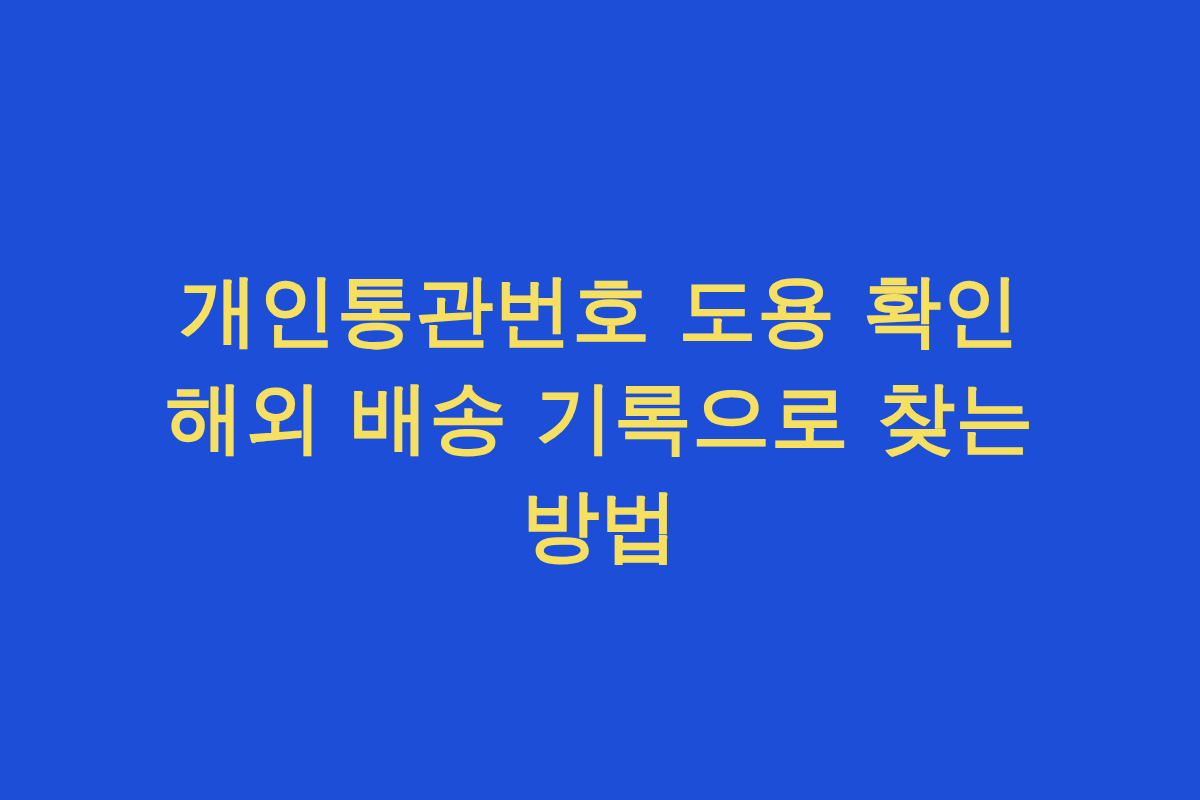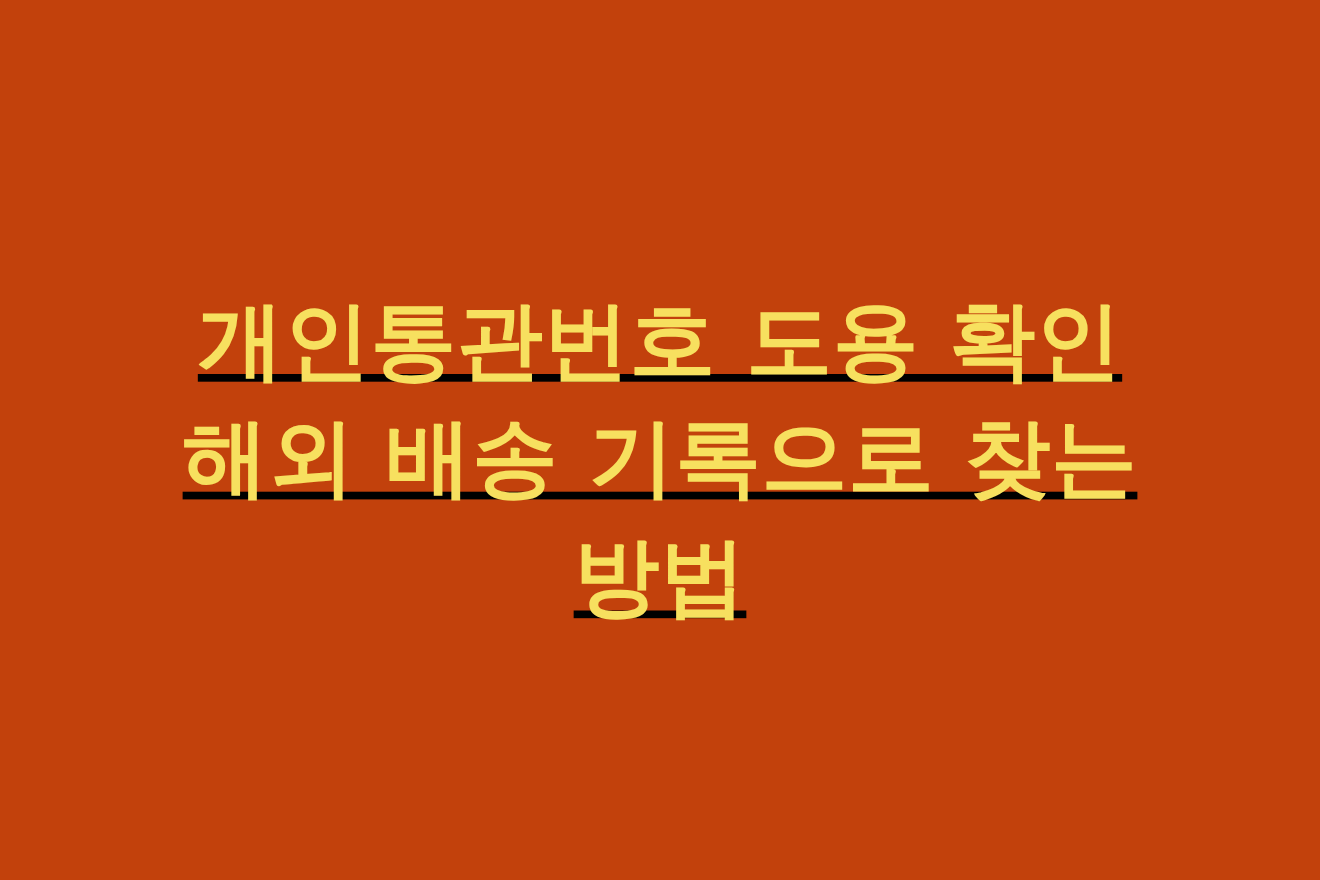--- a/index.html
+++ b/index.html
@@ -46,21 +46,21 @@
     line-height: 1.38;
     letter-spacing: 0.5px;
     word-break: keep-all;
     overflow-wrap: break-word;
     text-rendering: optimizeLegibility;
   }
 </style>
 </head>
 <body>
 
-<div class="thumbnail-card" style="background-color: #c2410c; text-decoration: underline;">
+<div class="thumbnail-card" style="background-color: #1d4ed8;">
 
   <div class="title-block">
 
     <h1 class="title-text" style="color: rgb(247, 224, 95);">개인통관번호 도용 확인 해외 배송 기록으로 찾는 방법</h1>
 
   </div>
 
 </div>
 
 </body></html>

